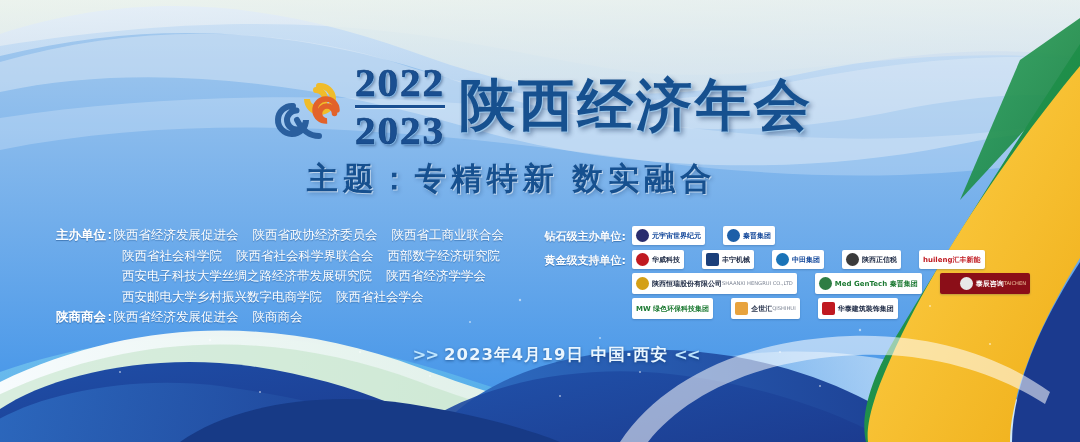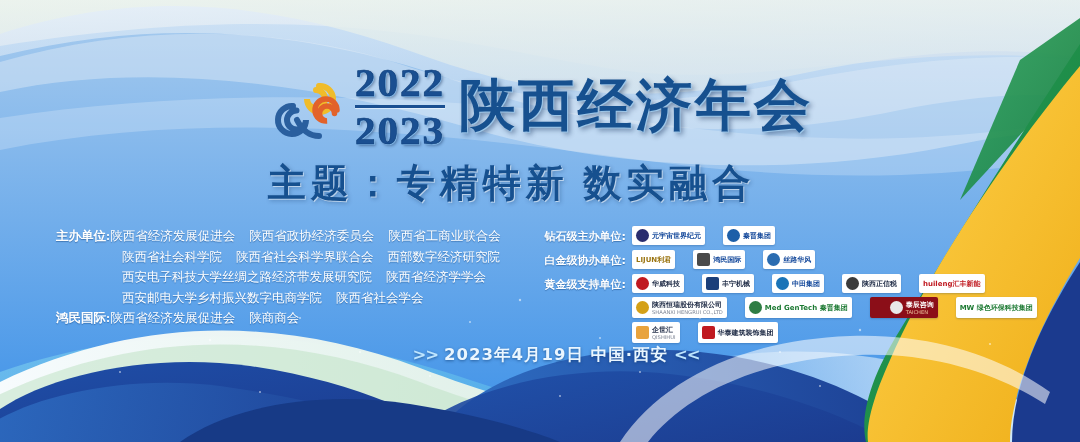--- a/index.html
+++ b/index.html
@@ -34,32 +34,32 @@
   }
   .yearRule{width:100%;height:3px;background:#1a4f91;margin:2px 0 2px 0;box-shadow:0 1px 1px rgba(255,255,255,.6);}
   .cnTitle{
     font-family:"DejaVu Sans","Liberation Sans",sans-serif;
     font-weight:bold;font-size:56px;letter-spacing:3px;color:#16508f;
     text-shadow:1px 1px 0 #9cc6e8, 3px 3px 5px rgba(8,36,80,.45);
     white-space:nowrap;
   }
   .subTitle{
     position:absolute;left:0;top:158px;width:1023px;text-align:center;
-    font-family:Liberation Serif, serif;
-    font-weight:bold;font-size:38px;letter-spacing:5px;color:#16508f;
+    font-family:Liberation Sans, sans-serif;
+    font-weight:bold;font-size:31px;letter-spacing:5px;color:#16508f;
     text-shadow:1px 1px 0 rgba(255,255,255,.55), 2px 2px 4px rgba(10,40,85,.3);
     white-space:nowrap;
   }
 
   
   .orgBlock{
     position:absolute;left:56px;top:226px;width:460px;
     color:#ffffff;font-size:12.5px;line-height:20.6px;
     text-shadow:0 1px 1px rgba(20,70,130,.5);
-    font-family:Liberation Serif, serif;
+    font-family:Liberation Mono, monospace;
   }
   .orgLine{display:flex;white-space:nowrap;}
   .orgLabel{font-weight:bold;flex:0 0 auto;}
   .orgVals{flex:1 1 auto;}
   .orgVals span{margin-right:14px;}
   .orgLine.indent .orgVals{padding-left:66px;}
 
   
   .sponsorBlock{
     position:absolute;left:520px;top:226px;width:548px;
@@ -88,21 +88,21 @@
     font-size:7px;line-height:8px;font-weight:bold;white-space:nowrap;
     color:#c01920;
   }
   .logo .txt.blue{color:#12479a;}
   .logo .txt.dark{color:#24304a;}
   .logo .txt.gold{color:#9a7410;}
   .logo .txt.green{color:#1d7a33;}
   .logo .txt.white{color:#ffffff;}
   .logo.dark{background:#8b0e18;padding-left:20px;}
   .logo .txt2{font-size:5.2px;line-height:6px;color:#7a8292;font-weight:normal;white-space:nowrap;}
-  .logo .stack{display:flex;flex-direction:column;justify-content:flex-end;}
+  .logo .stack{display:flex;flex-direction:row;justify-content:flex-end;}
 
   
   .dateLine{
     position:absolute;left:0;top:344px;width:1080px;text-align:center;
     color:#eaf6ff;font-size:16.5px;font-weight:bold;letter-spacing:1px;
     text-shadow:0 1px 3px rgba(10,50,100,.55);
     font-family:"DejaVu Sans","Liberation Sans",sans-serif;white-space:nowrap;padding-left:16px;
   }
   .dateLine .chev{color:#bfe6ff;letter-spacing:-1px;margin:0 6px;}
 </style>
@@ -254,21 +254,21 @@
       <span class="orgVals">
         <span>西安电子科技大学丝绸之路经济带发展研究院</span><span>陕西省经济学学会</span>
       </span>
     </div>
     <div class="orgLine indent">
       <span class="orgVals">
         <span>西安邮电大学乡村振兴数字电商学院</span><span>陕西省社会学会</span>
       </span>
     </div>
     <div class="orgLine">
-      <span class="orgLabel">鸿民国际:</span>
+      <span class="orgLabel">陕商商会:</span>
       <span class="orgVals">
         <span>陕西省经济发展促进会</span><span>陕商商会</span>
       </span>
     </div>
   </div>
 
   <div class="sponsorBlock">
 
     <div class="spRow">
       <div class="spLabel">钻石级主办单位:</div>
@@ -277,36 +277,20 @@
           <span class="mark" style="background:#2a2d6e"></span>
           <span class="txt blue">元宇宙世界纪元</span>
         </div>
         <div class="logo">
           <span class="mark" style="background:#1d5fa8"></span>
           <span class="txt blue">秦晋集团</span>
         </div>
       </div>
     </div>
 
-    <div class="spRow">
-      <div class="spLabel">白金级协办单位:</div>
-      <div class="spLogos">
-        <div class="logo">
-          <span class="txt gold">LIJUN利君</span>
-        </div>
-        <div class="logo">
-          <span class="mark sq" style="background:#4a4a4a"></span>
-          <span class="txt blue">鸿民国际</span>
-        </div>
-        <div class="logo">
-          <span class="mark" style="background:#2b6cb0"></span>
-          <span class="txt blue">丝路华风</span>
-        </div>
-      </div>
-    </div>
 
     <div class="spRow">
       <div class="spLabel">黄金级支持单位:</div>
       <div class="spLogos spLogosMulti">
 
         <div class="logo">
           <span class="mark" style="background:#c01920"></span>
           <span class="txt dark">华威科技</span>
         </div>
         <div class="logo">

